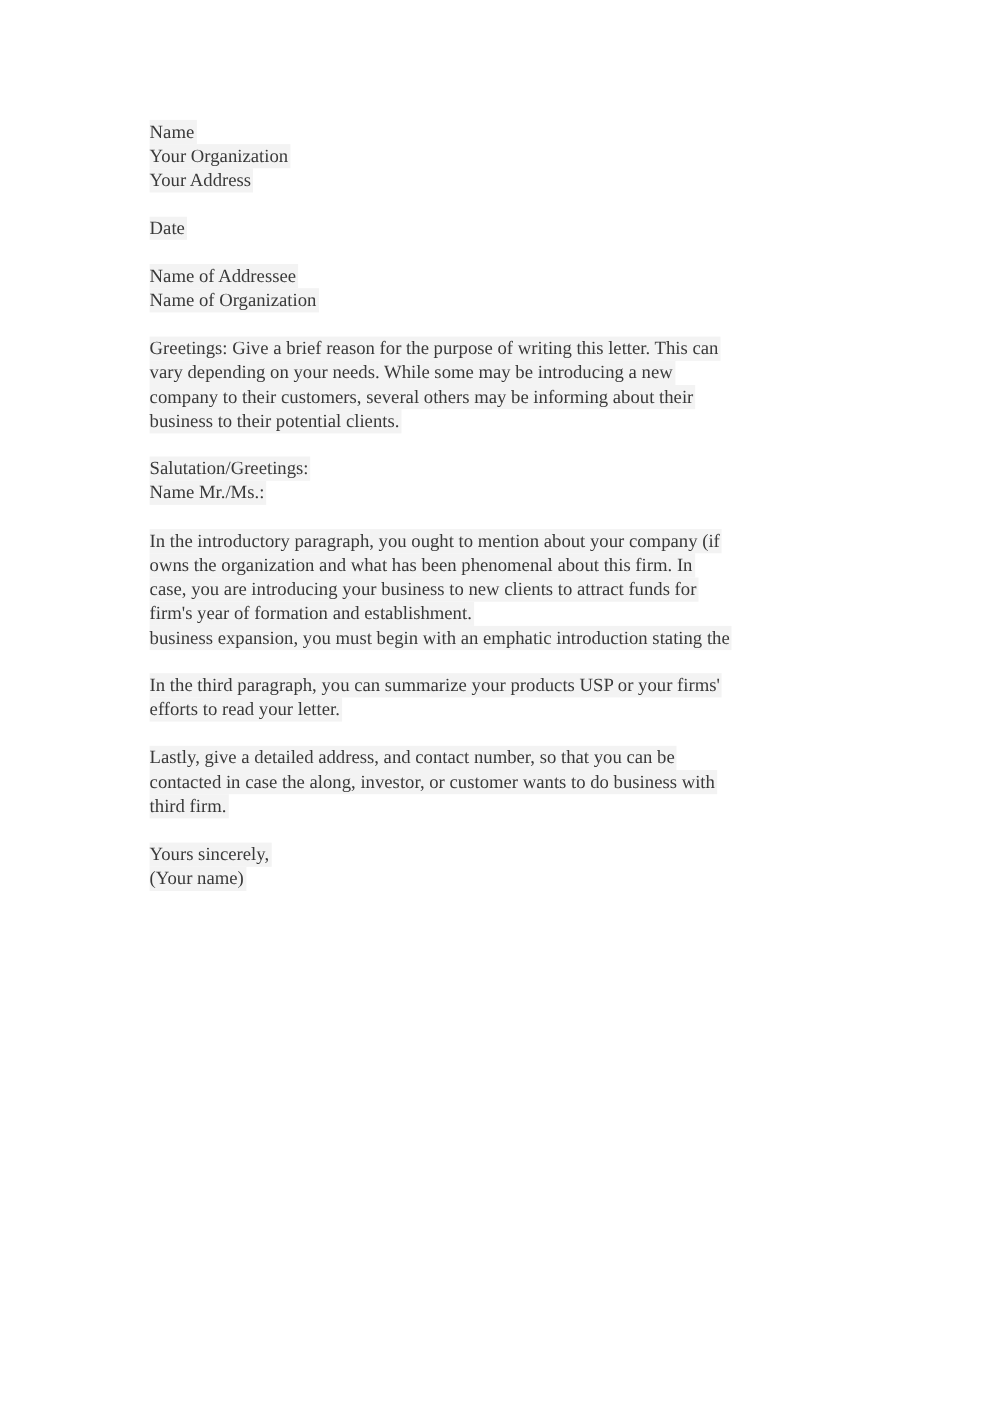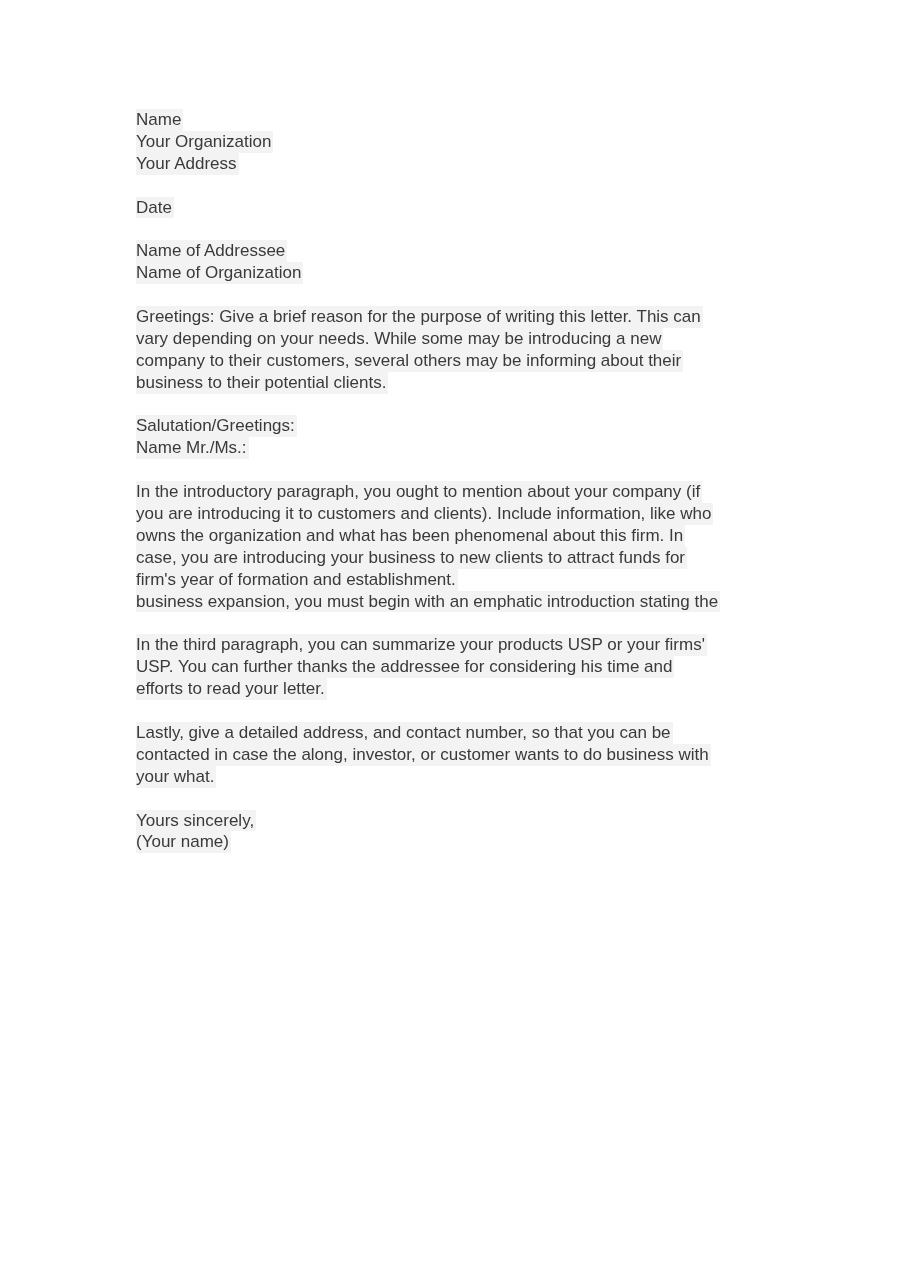--- a/index.html
+++ b/index.html
@@ -29,20 +29,21 @@
     .line {
       display: block;
       height: 21.9px;
       white-space: nowrap;
     }
     .line > span {
       background: #f3f3f3;
       display: inline-block;
       height: 21.9px;
       padding-right: 2px;
+      font-family: Liberation Serif, serif;
     }
   </style>
 </head>
 <body>
 
 <div class="page">
 
   <div class="block">
     <div class="line"><span>Name</span></div>
     <div class="line"><span>Your Organization</span></div>
@@ -65,38 +66,36 @@
     <div class="line"><span>business to their potential clients.</span></div>
   </div>
 
   <div class="block">
     <div class="line"><span>Salutation/Greetings:</span></div>
     <div class="line"><span>Name Mr./Ms.:</span></div>
   </div>
 
   <div class="block">
     <div class="line"><span>In the introductory paragraph, you ought to mention about your company (if</span></div>
-    <div class="line"><span>you are introducing it to customers and clients). Include information, like who</span></div>
     <div class="line"><span>owns the organization and what has been phenomenal about this firm. In</span></div>
     <div class="line"><span>case, you are introducing your business to new clients to attract funds for</span></div>
     <div class="line"><span>firm's year of formation and establishment.</span></div>
     <div class="line"><span>business expansion, you must begin with an emphatic introduction stating the</span></div>
   </div>
 
 
   <div class="block">
     <div class="line"><span>In the third paragraph, you can summarize your products USP or your firms'</span></div>
-    <div class="line"><span>USP. You can further thanks the addressee for considering his time and</span></div>
     <div class="line"><span>efforts to read your letter.</span></div>
   </div>
 
   <div class="block">
     <div class="line"><span>Lastly, give a detailed address, and contact number, so that you can be</span></div>
     <div class="line"><span>contacted in case the along, investor, or customer wants to do business with</span></div>
-    <div class="line"><span>your what.</span></div>
+    <div class="line"><span>third firm.</span></div>
   </div>
 
   <div class="block">
     <div class="line"><span>Yours sincerely,</span></div>
     <div class="line"><span>(Your name)</span></div>
   </div>
 
 </div>
 
 </body></html>

